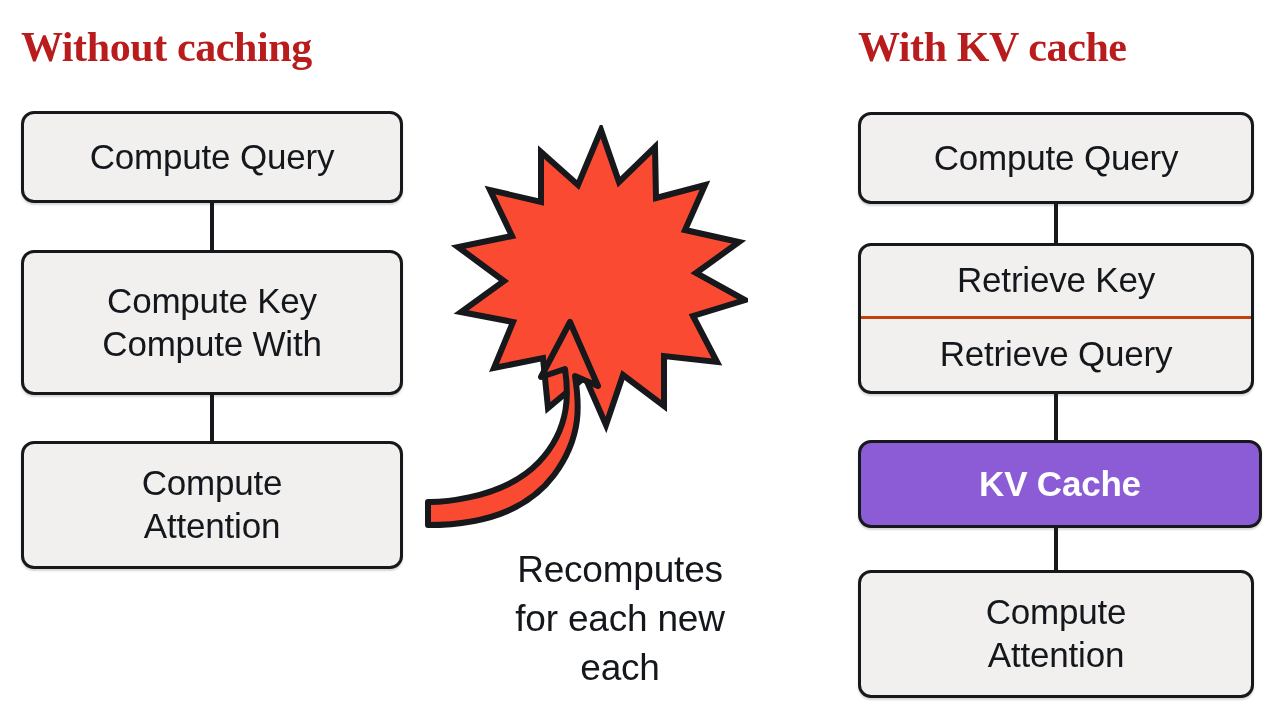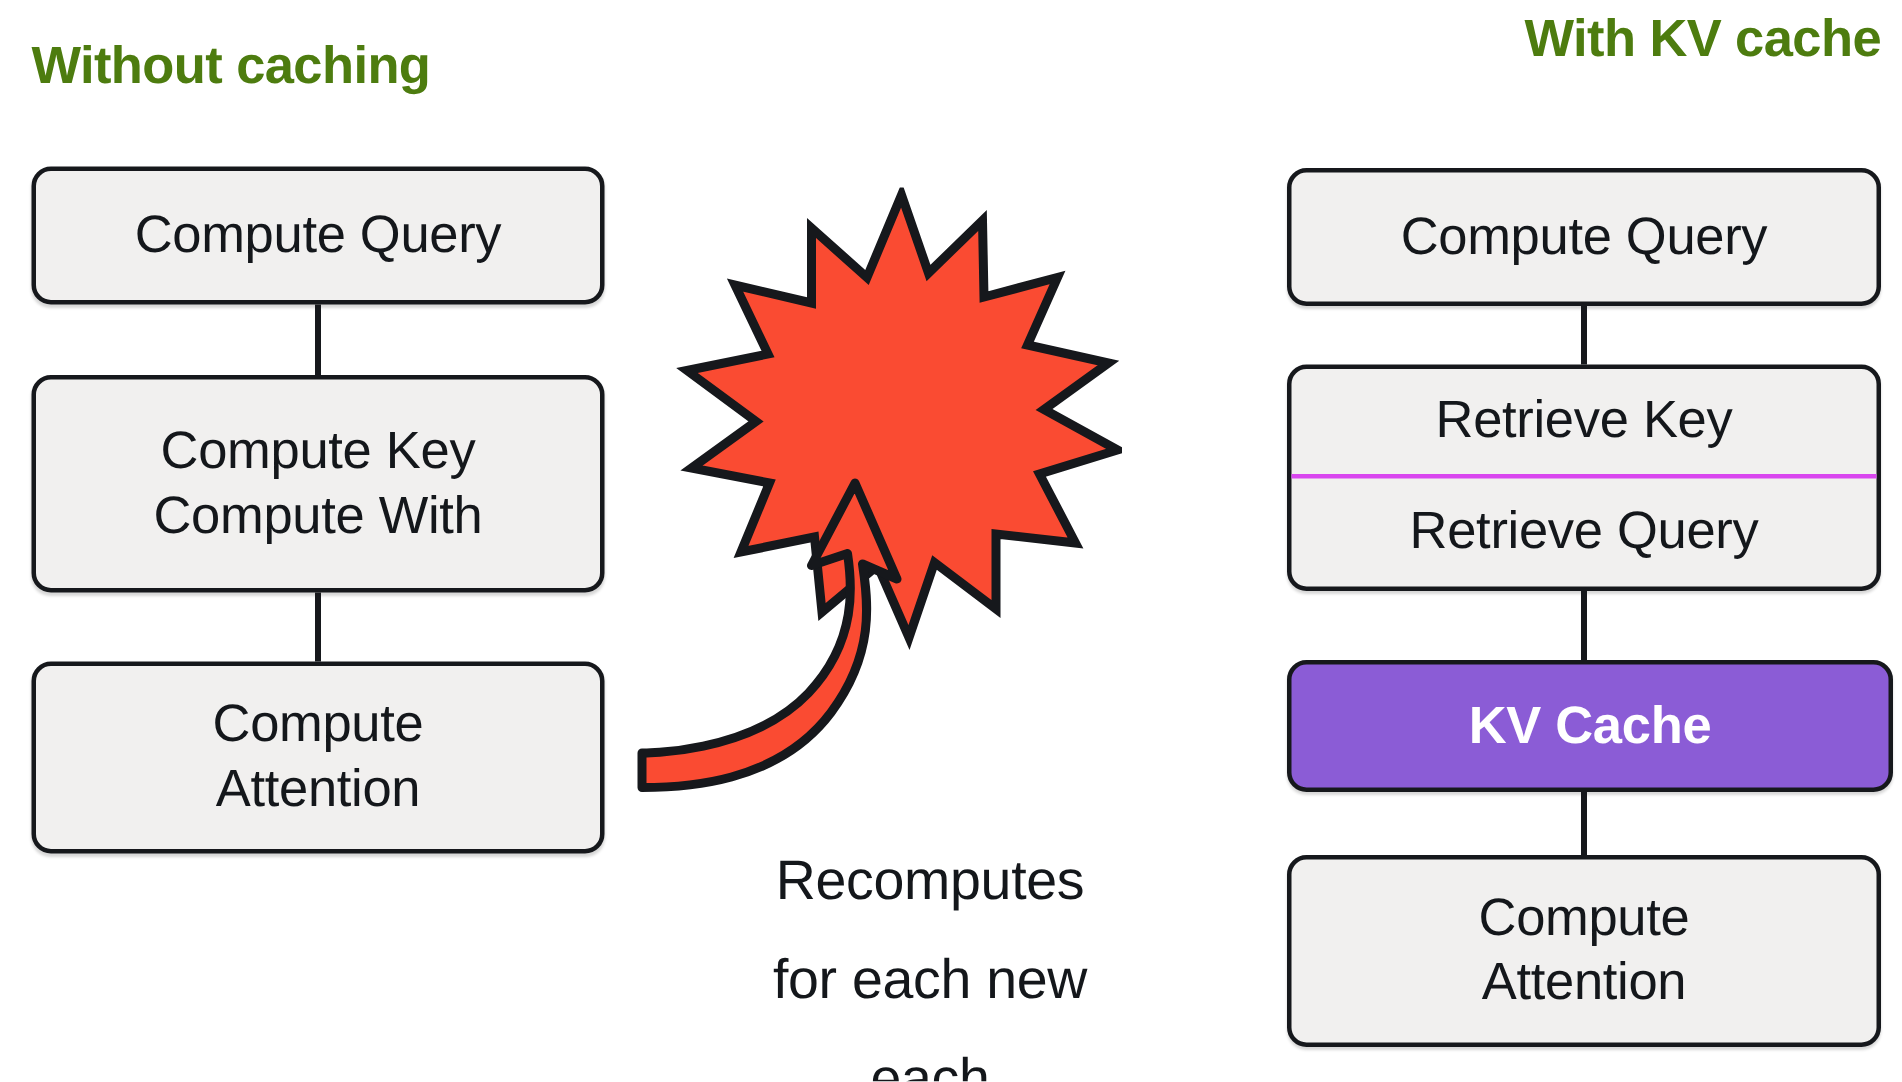--- a/index.html
+++ b/index.html
@@ -16,29 +16,30 @@
     position: relative;
     width: 1268px;
     height: 721px;
     background: #ffffff;
     overflow: hidden;
   }
 
   
   .col-title {
     position: absolute;
-    font-size: 35px;
+    font-size: 42px;
     font-weight: 700;
-    color: #4d7c0f;
+    color: #b91c1c;
     letter-spacing: -0.4px;
     white-space: nowrap;
     line-height: 1;
+    font-family: Liberation Serif, serif;
   }
   #title-left  { left: 21px;  top: 26px; }
-  #title-right { left: 858px; top: 8px; width: 396px; text-align: right; }
+  #title-right { left: 858px; top: 26px; width: 396px; text-align: left; }
 
   
   .box {
     position: absolute;
     box-sizing: border-box;
     background: #f1f0ef;
     border: 3.5px solid #16181c;
     border-radius: 13px;
     display: flex;
     flex-direction: column;
@@ -68,21 +69,21 @@
   }
   .box.split .half {
     flex: 1 1 50%;
     display: flex;
     align-items: center;
     justify-content: center;
     width: 100%;
     box-sizing: border-box;
   }
   .box.split .half.top {
-    border-bottom: 3px solid #d946ef;
+    border-bottom: 3px solid #c2410c;
   }
 
   
   .connector {
     position: absolute;
     width: 3.5px;
     background: #16181c;
   }
 
   
@@ -101,21 +102,21 @@
     left: 448px;
     top: 545px;
     width: 344px;
     text-align: center;
     font-size: 37px;
     line-height: 1.33;
     color: #14171b;
     font-weight: 400;
     letter-spacing: -0.2px;
   }
-  #caption .ln { display: block; margin-top: 17px; }
+  #caption .ln { display: block; }
 </style>
 </head>
 <body>
 
 <div id="stage">
 
   <div class="col-title" id="title-left">Without caching</div>
 
   <div class="col-title" id="title-right">With KV cache</div>
 

